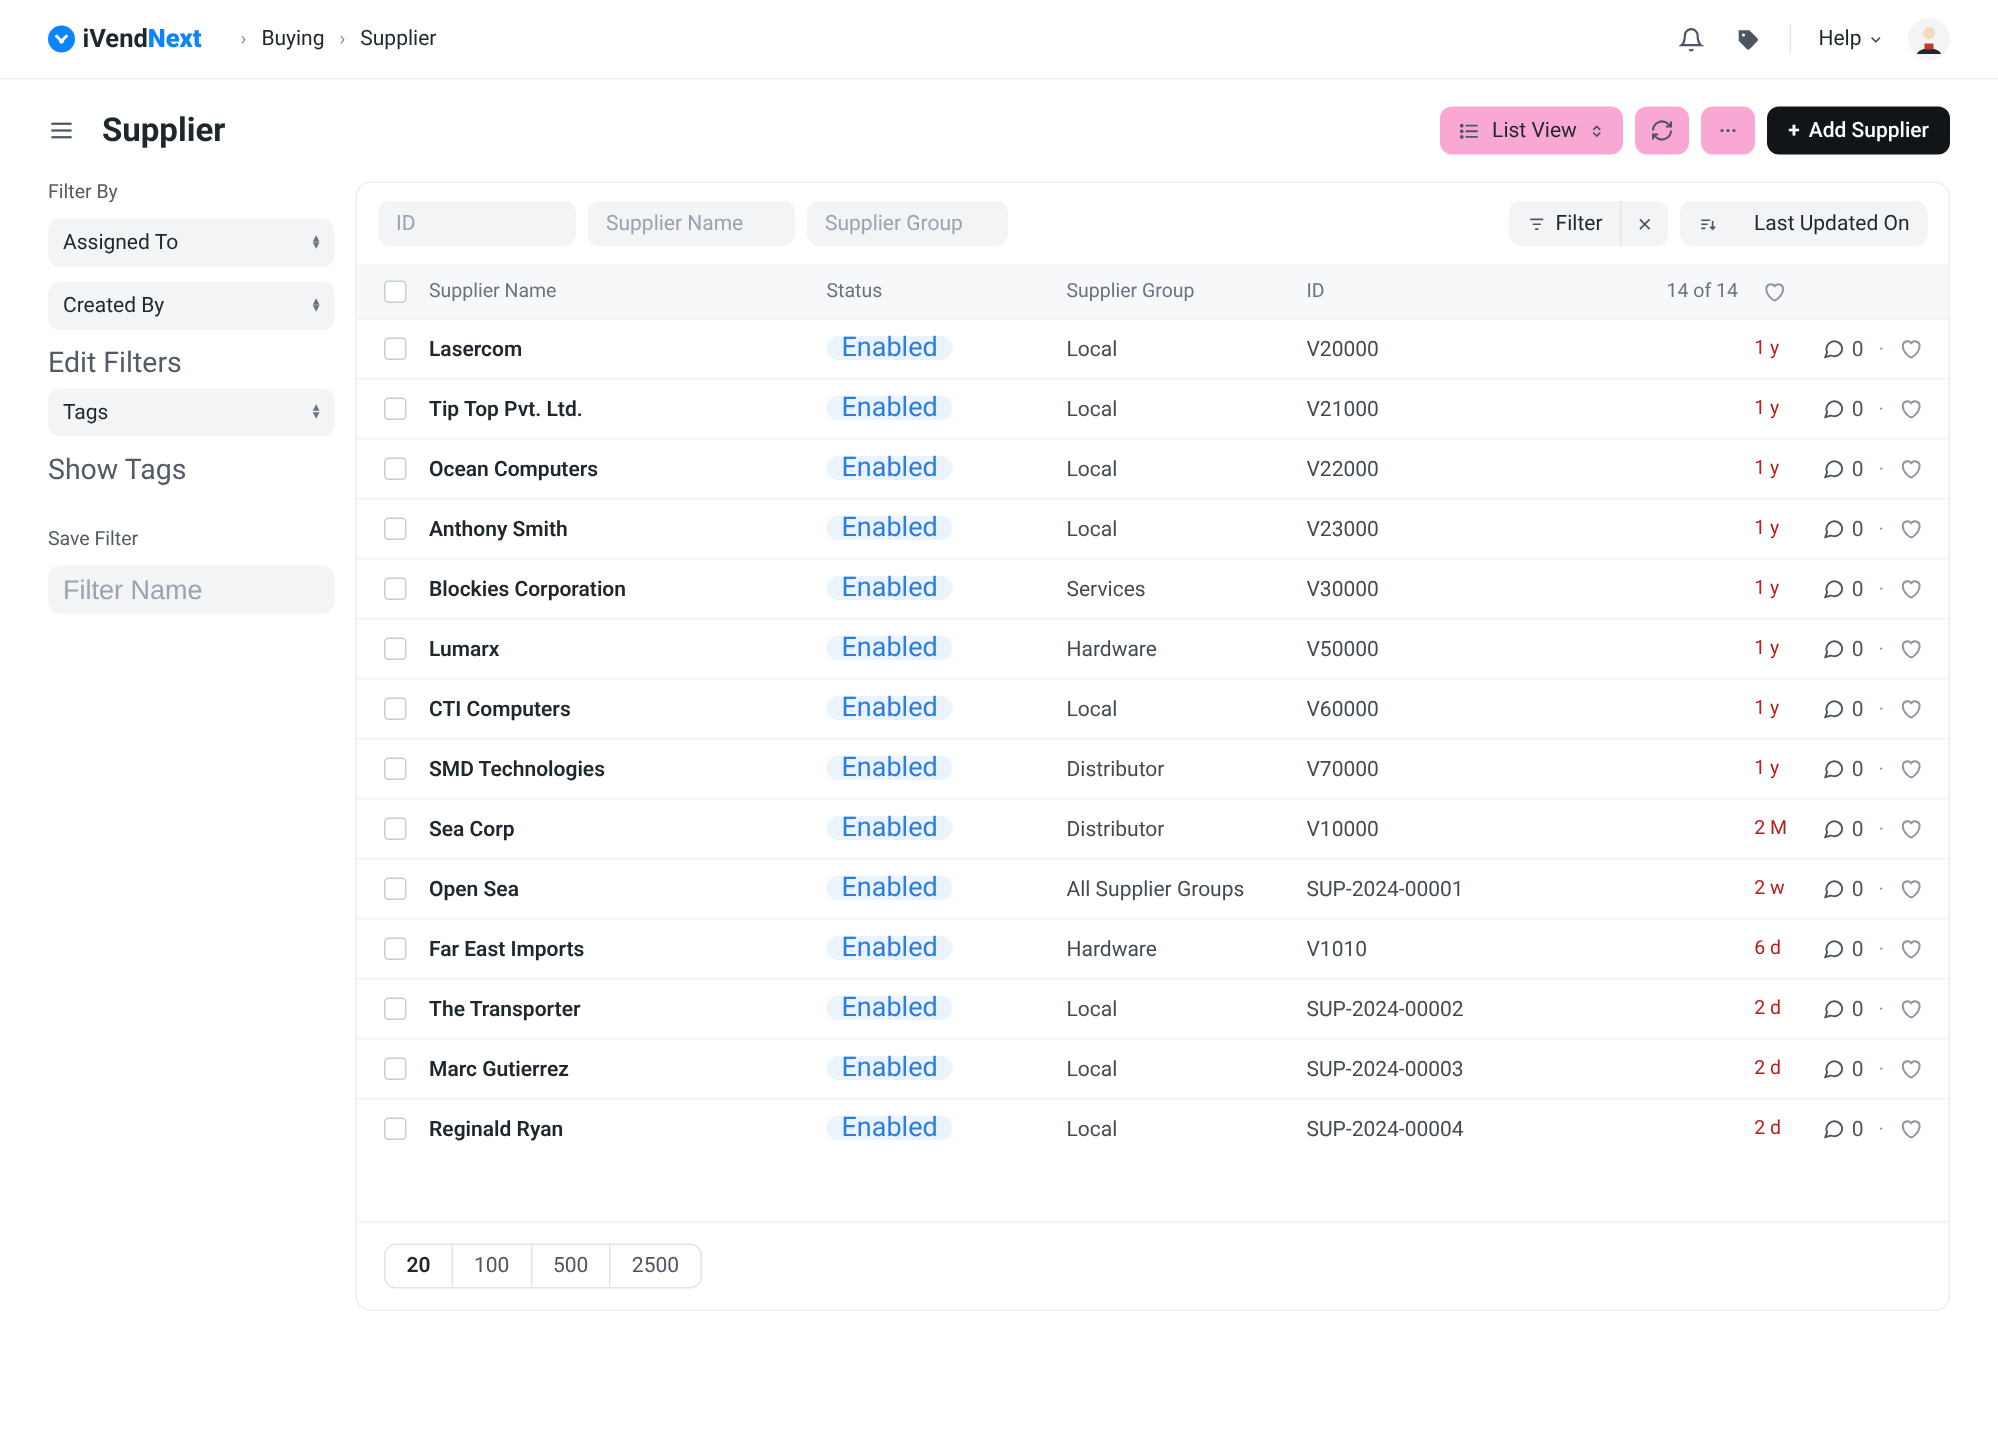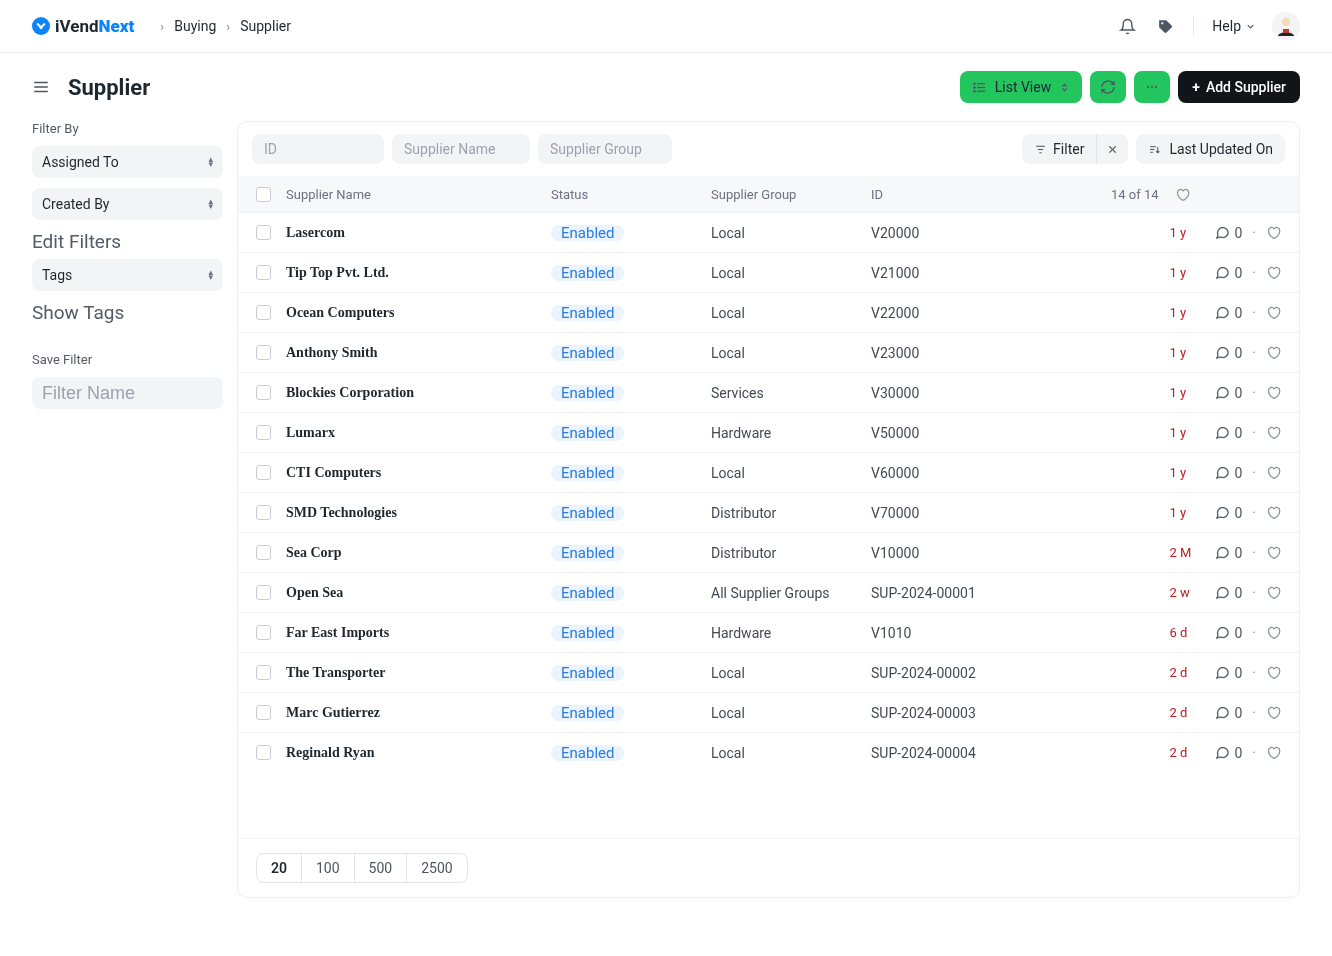--- a/index.html
+++ b/index.html
@@ -94,21 +94,21 @@
   .page-title {
     font-size: 22px;
     font-weight: 700;
     color: #1f272e;
   }
   .page-header .spacer { flex:1; }
   .pill-btn {
     display:flex; align-items:center;
     height: 32px;
     padding: 0 12px;
-    background: #22c55e;
+    background: #f9a8d4;
     border-radius: 8px;
     font-size: 14px;
     color: #1f272e;
     margin-left: 8px;
     text-align: center;
   }
   .pill-btn.icon-only { padding: 0 10px; }
   .primary-btn {
     display:flex; align-items:center;
     height: 32px;
@@ -196,21 +196,21 @@
     height: 100%;
     display:flex; align-items:center;
     color:#4c5560;
   }
   .sort-chip {
     display:flex; align-items:center;
     height: 30px;
     background: #f3f4f6;
     border-radius: 8px;
     padding: 0 12px;
-    gap:8px;
+    gap:24px;
   }
 
   .thead {
     display:flex; align-items:center;
     background: #f7f8fa;
     height: 36px;
     padding: 0 18px;
     font-size: 13px;
     color: #6b7280;
   }
@@ -222,27 +222,27 @@
   .cell-meta  { flex:1; display:flex; justify-content:flex-start; align-items:center; gap:16px; color:#6b7280; }
   .thead .cell-meta .hearth { color:#6b7280; }
 
   .row {
     display:flex; align-items:center;
     height: 40px;
     padding: 0 18px;
     border-top: 1px solid #f0f1f3;
     font-size: 14px;
   }
-  .row .rname { font-weight: 600; color:#1f272e;font-family:Liberation Serif, serif; }
+  .row .rname { font-weight: 600; color:#1f272e; }
   .row .rgroup, .row .rid { color:#444a53; }
   .badge {
     display:inline-flex; align-items:center;
     background: #eaf3fe;
     color: #2a7de1;
-    font-size: 15px;
+    font-size: 18px;
     height: 16px;
     padding: 0 10px;
     border-radius: 11px;
   }
   .row .cell-meta {
     flex:1; display:flex; justify-content:flex-end; align-items:center; gap:10px;
   }
   .age { color:#b91c1c; font-size:13px; width: 36px; text-align:left; }
   .cmt { display:flex; align-items:center; gap:4px; color:#4c5560; font-size:14px; }
   .dot { color:#8e959f; }
@@ -252,21 +252,21 @@
     width:15px; height:15px;
     border: 1.5px solid #c8cdd4;
     border-radius: 3px;
     background:#fff;
   }
 
   .pager {
     display:flex; align-items:center;
     padding: 14px 18px;
     border-top: 1px solid #f0f1f3;
-    margin-top: 66px;
+    margin-top: 42px;
   }
   .pg-group {
     display:flex;
     border: 1px solid #e2e4e8;
     border-radius: 8px;
     overflow:hidden;
   }
   .pg-group .pg {
     padding: 6px 14px;
     font-size: 14px;

